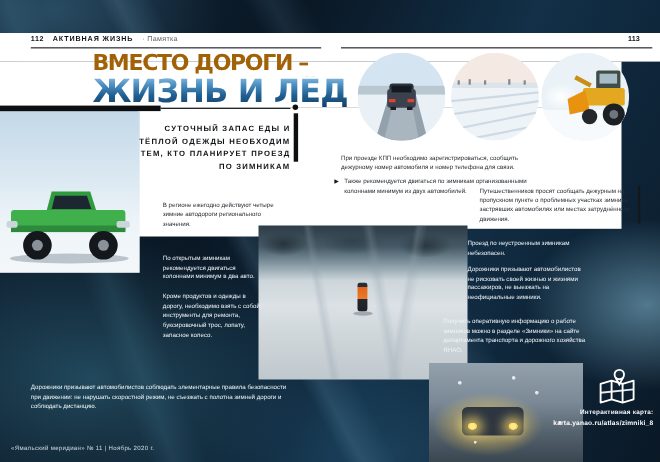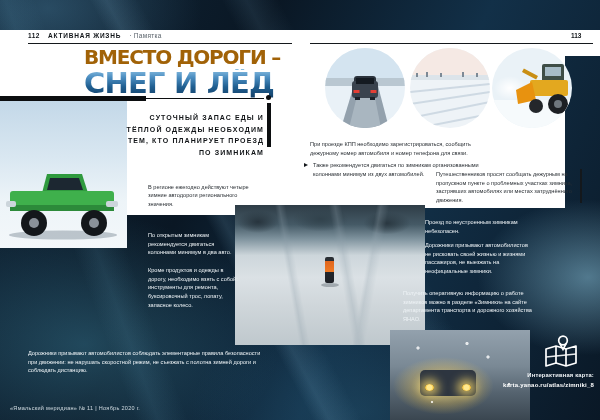--- a/index.html
+++ b/index.html
@@ -141,21 +141,21 @@
   <span class="num">112</span>
   <span class="sec">АКТИВНАЯ ЖИЗНЬ</span>
   <span class="rub">· Памятка</span>
 </div>
 <div class="abs hdr-right z3">113</div>
 <div class="abs rule rule-hl z3"></div>
 <div class="abs rule rule-hr z3"></div>
 
 <h1 class="abs headline z3">
   <span class="hl1">ВМЕСТО ДОРОГИ –</span>
-  <span class="hl2">СНЕГ И ЛЁД</span>
+  <span class="hl2">ЖИЗНЬ И ЛЁД</span>
 </h1>
 
 <div class="abs bar-h z3"></div>
 <div class="abs rule-thin z3"></div>
 <div class="abs dot-end z3"></div>
 <div class="abs bar-v1 z3"></div>
 
 <div class="abs pullquote z3">СУТОЧНЫЙ ЗАПАС ЕДЫ И ТЁПЛОЙ ОДЕЖДЫ НЕОБХОДИМ ТЕМ, КТО ПЛАНИРУЕТ ПРОЕЗД ПО ЗИМНИКАМ</div>
 <p class="abs intro z3">В регионе ежегодно действуют четыре зимние автодороги регионального значения.</p>
 

